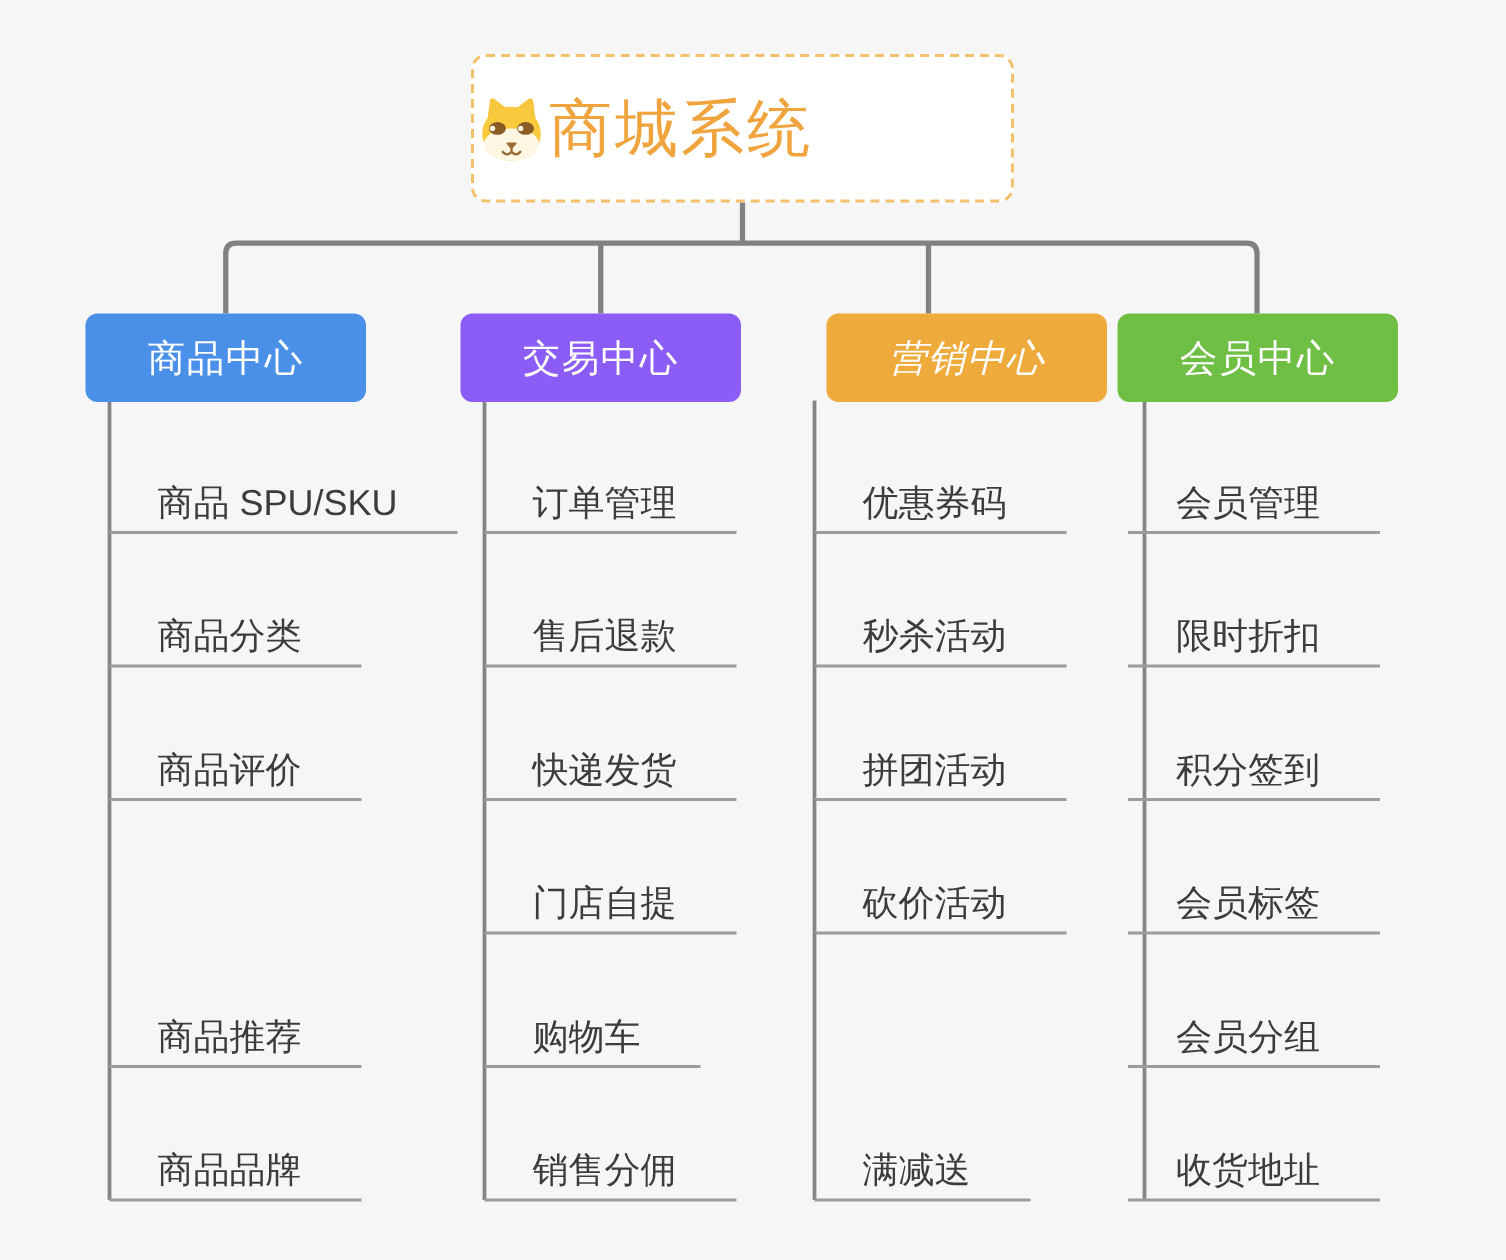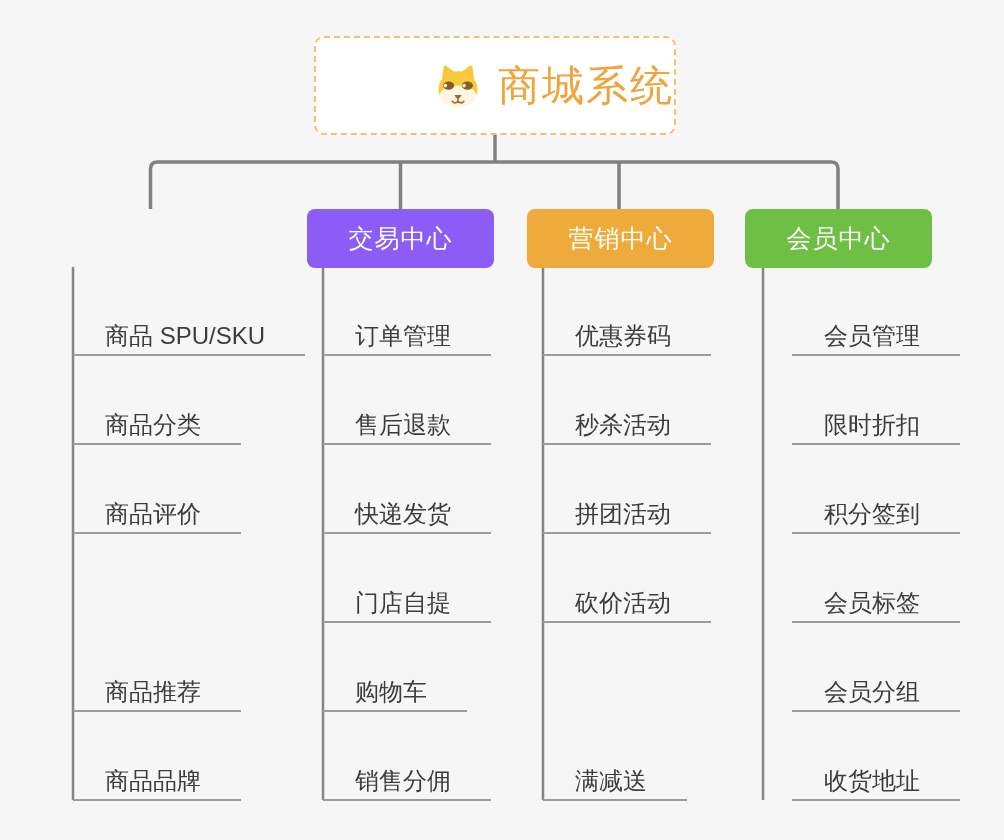--- a/index.html
+++ b/index.html
@@ -26,22 +26,21 @@
   .root-node {
     position: absolute;
     left: 314px; top: 36px;
     width: 362px; height: 99px;
     box-sizing: border-box;
     background: #ffffff;
     border: 2px dashed #f3c06c;
     border-radius: 10px;
     display: flex;
     align-items: center;
-    justify-content: flex-end;
-    gap: 15px;
+    justify-content: flex-start;
     cursor: default;
   }
   .root-title {
     font-size: 42px;
     letter-spacing: 2px;
     color: #f0a43e; 
     white-space: nowrap;
   }
   .root-icon { width: 50px; height: 48px; flex: 0 0 auto; }
   
@@ -54,38 +53,38 @@
     display: flex;
     align-items: center;
     justify-content: center;
     color: #ffffff;
     font-size: 25px;
     letter-spacing: 1px;
     white-space: nowrap;
   }
   .bx0 { left: 57px; }
   .bx1 { left: 307px; }
-  .bx2 { left: 527px; }
+  .bx2 { left: 551px; font-style: italic; }
   .bx3 { left: 745px; }
   
   .leaf {
     position: absolute;
     box-sizing: content-box;
     padding: 0 40px 6px 32px;
     border-bottom: 2px solid #9c9c9c;
     font-size: 24px;
     line-height: 24px;
     color: #3c3c3c;
     white-space: nowrap;
     cursor: default;
   }
   .cx0 { left: 73px; }
   .cx1 { left: 323px; }
   .cx2 { left: 543px; }
-  .cx3 { left: 792px; }
+  .cx3 { left: 752px; }
   .ry0 { top: 324px; }
   .ry1 { top: 413px; }
   .ry2 { top: 502px; }
   .ry3 { top: 591px; }
   .ry4 { top: 680px; }
   .ry5 { top: 769px; }
 </style>
 </head>
 <body>
 
@@ -115,20 +114,21 @@
       <ellipse cx="20" cy="29.5" rx="7.2" ry="5.4" fill="#8a5b25"></ellipse>
       <circle cx="15.8" cy="29.5" r="2.3" fill="#fdf6e2"></circle>
       <ellipse cx="44" cy="29.5" rx="7.2" ry="5.4" fill="#8a5b25"></ellipse>
       <circle cx="39.8" cy="29.5" r="2.3" fill="#fdf6e2"></circle>
       <path d="M28.2 41.5 h7.6 q1 0 .4 1 l-3.3 4 q-.9 1 -1.8 0 l-3.3 -4 q-.6 -1 .4 -1 Z" fill="#9c6b33"></path>
       <path d="M32 46 v3.5 M24.5 49.5 q3.7 4.2 7.5 0 q3.8 4.2 7.5 0" stroke="#9c6b33" stroke-width="2" fill="none" stroke-linecap="round"></path>
     </svg>
     <span class="root-title" style="color: rgb(240, 164, 62);">商城系统</span>
   </div>
 
+  <div class="branch-box bx0" style="background: rgb(74, 144, 232);">商品中心</div>
   <div class="leaf cx0 ry0">商品 SPU/SKU</div>
   <div class="leaf cx0 ry1">商品分类</div>
   <div class="leaf cx0 ry2">商品评价</div>
   <div class="leaf cx0 ry4">商品推荐</div>
   <div class="leaf cx0 ry5">商品品牌</div>
 
   <div class="branch-box bx1" style="background: #8b5cf6;">交易中心</div>
   <div class="leaf cx1 ry0">订单管理</div>
   <div class="leaf cx1 ry1">售后退款</div>
   <div class="leaf cx1 ry2">快递发货</div>

